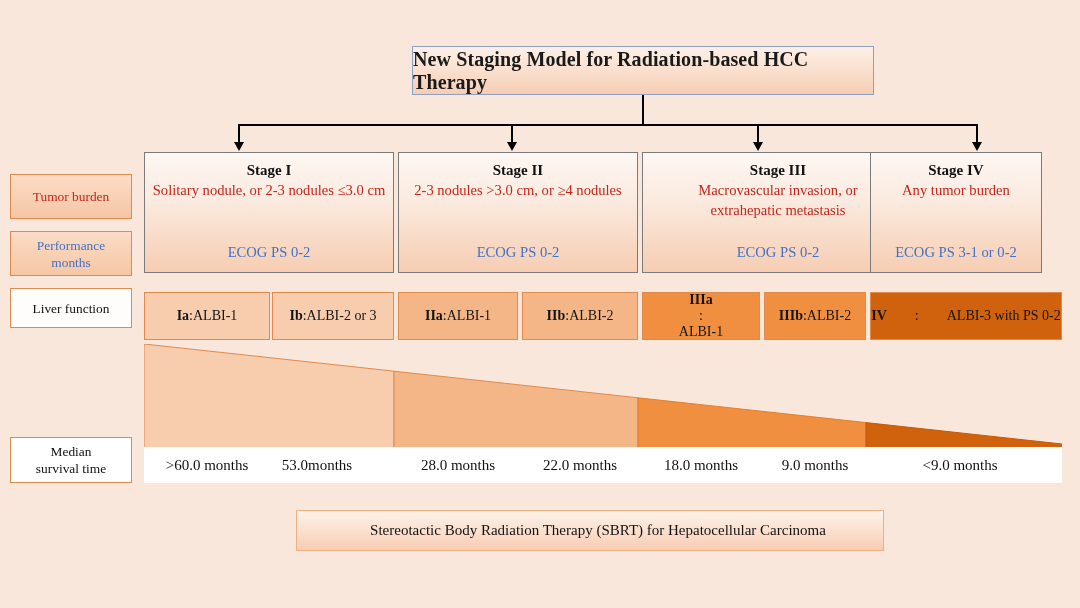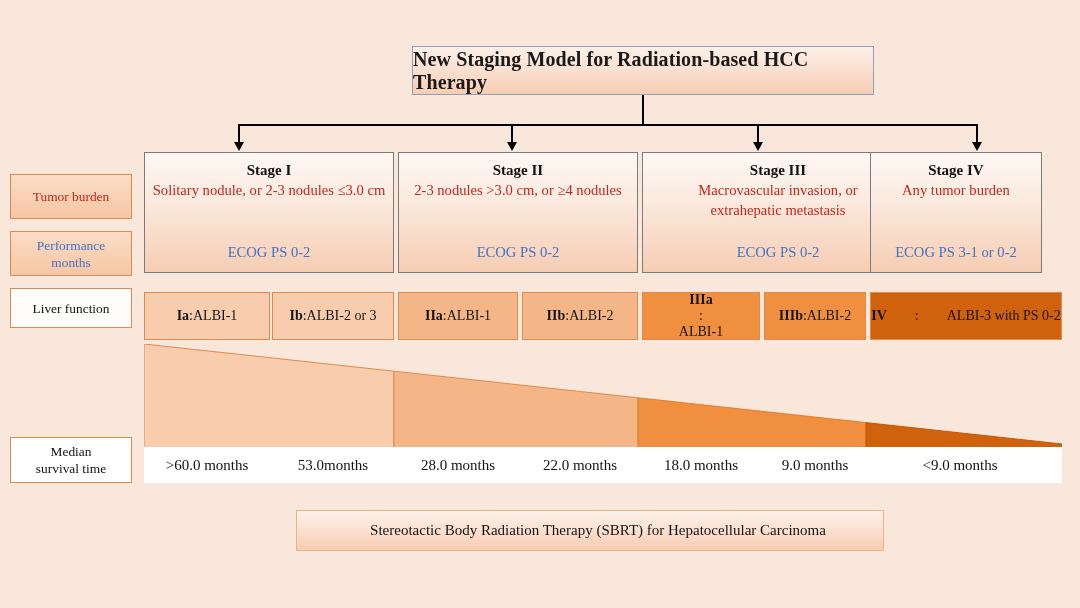--- a/index.html
+++ b/index.html
@@ -212,21 +212,21 @@
 
     <polygon points="250,27.2 494,53.8 494,105 250,105" fill="#f4b686" stroke="#e08a4e" stroke-width="1"></polygon>
 
     <polygon points="494,53.8 722,78.6 722,105 494,105" fill="#ef8f3f" stroke="#e0802f" stroke-width="1"></polygon>
 
     <polygon points="722,78.6 918,100 918,105 722,105" fill="#d1620d" stroke="#c2590a" stroke-width="1"></polygon>
   </svg>
 
   <div class="abs surv-band"></div>
   <div class="abs surv-cell" style="left:144px;width:126px;">&gt;60.0 months</div>
-  <div class="abs surv-cell" style="left:272px;width:122px;">53.0months</div>
+  <div class="abs surv-cell" style="left:256px;width:122px;">53.0months</div>
   <div class="abs surv-cell" style="left:398px;width:120px;">28.0 months</div>
   <div class="abs surv-cell" style="left:522px;width:116px;">22.0 months</div>
   <div class="abs surv-cell" style="left:642px;width:118px;">18.0 months</div>
   <div class="abs surv-cell" style="left:764px;width:102px;">9.0 months</div>
   <div class="abs surv-cell" style="left:870px;width:180px;">&lt;9.0 months</div>
 
   <div class="abs bottom-box">Stereotactic  Body  Radiation  Therapy  (SBRT) for Hepatocellular  Carcinoma</div>
 
 </div>
 

